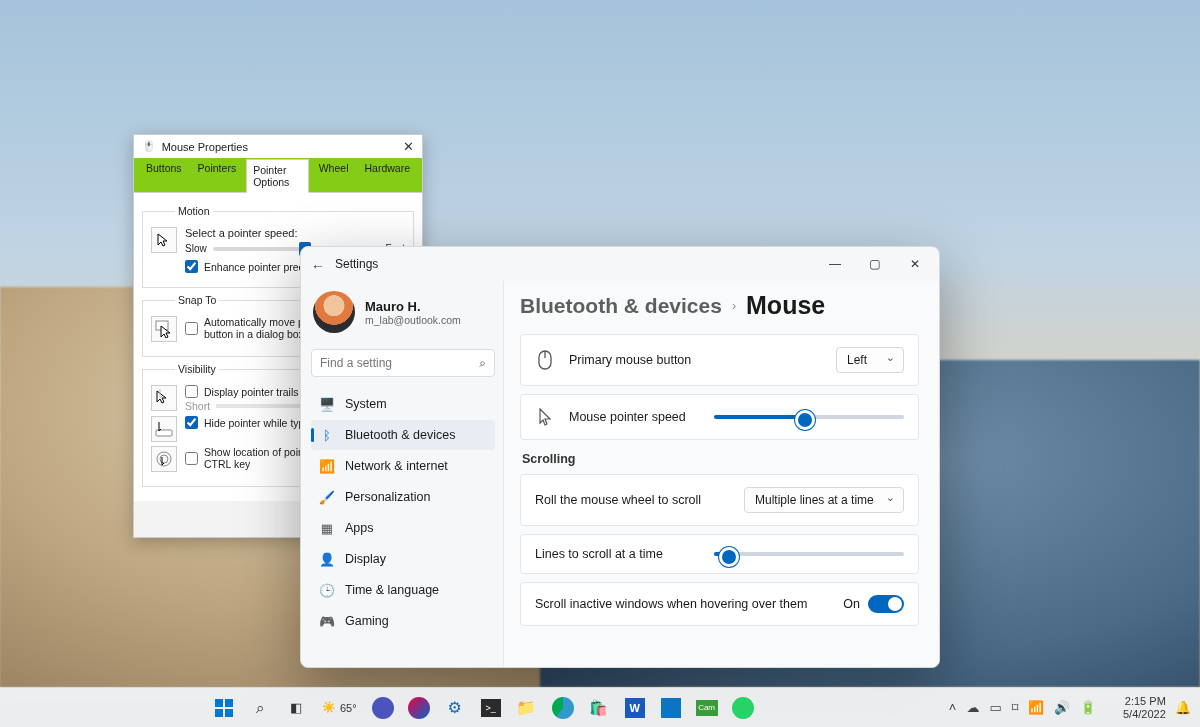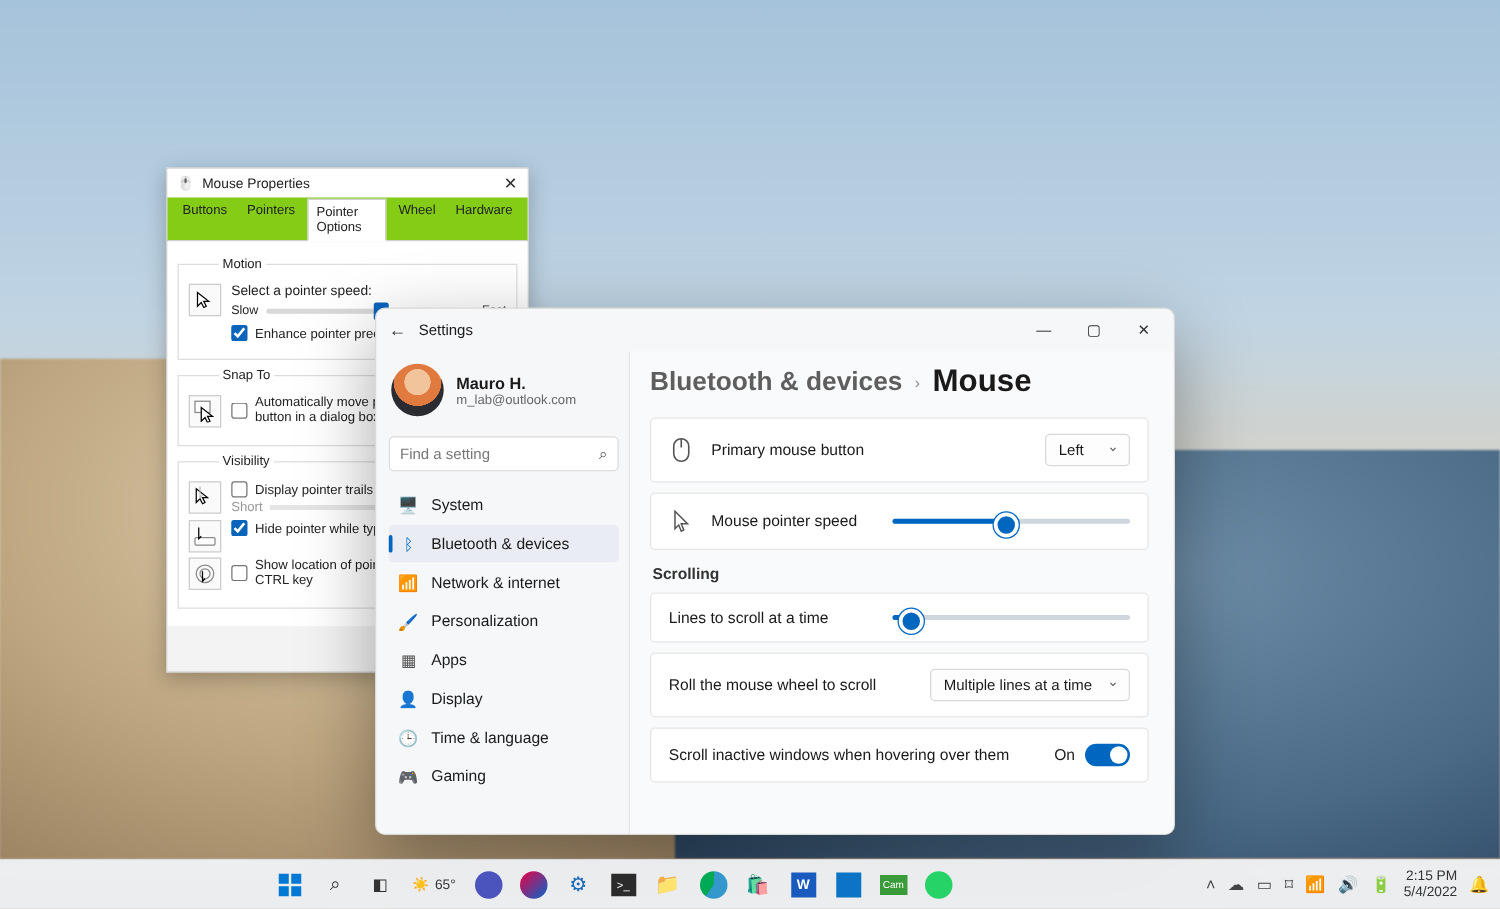--- a/index.html
+++ b/index.html
@@ -175,21 +175,21 @@
     padding:0 8px;
     backdrop-filter: blur(4px);
   }
   .tb-center { display:flex; align-items:center; gap:4px;}
   .tb-item {
     width:32px; height:32px; border-radius:4px;
     display:flex; align-items:center; justify-content:center;
   }
   .tb-weather { display:flex; align-items:center; gap:4px; font-size:11px; color:#333; padding:0 6px;}
   .tb-right { display:flex; align-items:center; gap:10px; font-size:11px; color:#333;}
-  .tb-clock { text-align:right; line-height:1.15;}
+  .tb-clock { text-align:right; line-height:1.15;margin-left:16px;}
   .win-logo {
     width:18px; height:18px; display:grid; grid-template-columns:1fr 1fr; grid-template-rows:1fr 1fr; gap:2px;
   }
   .win-logo span{ background:#0078d4;}
   .tray-ico { font-size:13px; color:#444;}
   .circ { width:22px;height:22px;border-radius:50%; }
 </style>
 </head>
 <body>
 
@@ -395,30 +395,30 @@
         <div class="setting-label">Mouse pointer speed</div>
         <div class="slider">
           <div class="fill" id="ps-fill" style="width: 48%;"></div>
           <div class="knob" id="ps-knob" style="left: calc(48% - 10px);"></div>
         </div>
       </div>
 
       <div class="section-title">Scrolling</div>
 
       <div class="setting-card">
+        <div class="setting-label" style="margin-left:0">Roll the mouse wheel to scroll</div>
+        <div class="dd dd-wide">Multiple lines at a time</div>
+      </div>
+
+      <div class="setting-card">
         <div class="setting-label" style="margin-left:0">Lines to scroll at a time</div>
         <div class="slider">
           <div class="fill" id="ls-fill" style="width: 8%;"></div>
           <div class="knob" id="ls-knob" style="left: calc(8% - 10px);"></div>
         </div>
-      </div>
-
-      <div class="setting-card">
-        <div class="setting-label" style="margin-left:0">Roll the mouse wheel to scroll</div>
-        <div class="dd dd-wide">Multiple lines at a time</div>
       </div>
 
       <div class="setting-card">
         <div class="setting-label" style="margin-left:0">Scroll inactive windows when hovering over them</div>
         <div class="toggle">
           <span>On</span>
           <div class="tg-pill"></div>
         </div>
       </div>
     </div>

